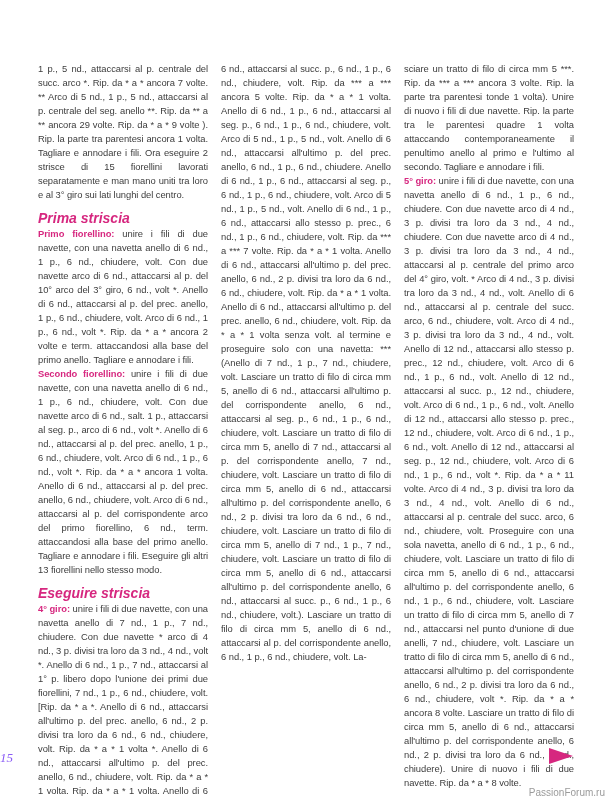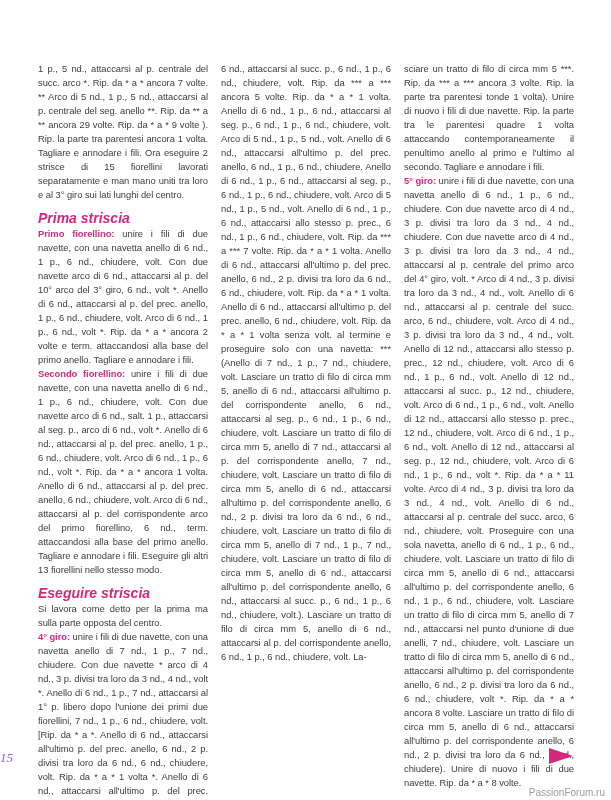--- a/index.html
+++ b/index.html
@@ -69,21 +69,20 @@
 <body>
 
 <div class="columns">
 
   <div class="col">
     <p class="body">1 p., 5 nd., attaccarsi al p. centrale del succ. arco *. Rip. da * a * ancora 7 volte. ** Arco di 5 nd., 1 p., 5 nd., attaccarsi al p. centrale del seg. anello **. Rip. da ** a ** ancora 29 volte. Rip. da * a * 9 volte ). Rip. la parte tra parentesi ancora 1 volta. Tagliare e annodare i fili. Ora eseguire 2 strisce di 15 fiorellini lavorati separatamente e man mano uniti tra loro e al 3° giro sui lati lunghi del centro.</p>
     <h3 class="heading">Prima striscia</h3>
     <p class="body"><span class="lead">Primo fiorellino:</span> <span>unire i fili di due navette, con una navetta anello di 6 nd., 1 p., 6 nd., chiudere, volt. Con due navette arco di 6 nd., attaccarsi al p. del 10° arco del 3° giro, 6 nd., volt *. Anello di 6 nd., attaccarsi al p. del prec. anello, 1 p., 6 nd., chiudere, volt. Arco di 6 nd., 1 p., 6 nd., volt *. Rip. da * a * ancora 2 volte e term. attaccandosi alla base del primo anello. Tagliare e annodare i fili.</span></p>
     <p class="body"><span class="lead">Secondo fiorellino:</span> <span>unire i fili di due navette, con una navetta anello di 6 nd., 1 p., 6 nd., chiudere, volt. Con due navette arco di 6 nd., salt. 1 p., attaccarsi al seg. p., arco di 6 nd., volt *. Anello di 6 nd., attaccarsi al p. del prec. anello, 1 p., 6 nd., chiudere, volt. Arco di 6 nd., 1 p., 6 nd., volt *. Rip. da * a * ancora 1 volta. Anello di 6 nd., attaccarsi al p. del prec. anello, 6 nd., chiudere, volt. Arco di 6 nd., attaccarsi al p. del corrispondente arco del primo fiorellino, 6 nd., term. attaccandosi alla base del primo anello. Tagliare e annodare i fili. Eseguire gli altri 13 fiorellini nello stesso modo.</span></p>
     <h3 class="heading">Eseguire striscia</h3>
-    <p class="body">Si lavora come detto per la prima ma sulla parte opposta del centro.</p>
     <p class="body"><span class="lead">4° giro:</span> <span>unire i fili di due navette, con una navetta anello di 7 nd., 1 p., 7 nd., chiudere. Con due navette * arco di 4 nd., 3 p. divisi tra loro da 3 nd., 4 nd., volt *. Anello di 6 nd., 1 p., 7 nd., attaccarsi al 1° p. libero dopo l'unione dei primi due fiorellini, 7 nd., 1 p., 6 nd., chiudere, volt. [Rip. da * a *. Anello di 6 nd., attaccarsi all'ultimo p. del prec. anello, 6 nd., 2 p. divisi tra loro da 6 nd., 6 nd., chiudere, volt. Rip. da * a * 1 volta *. Anello di 6 nd., attaccarsi all'ultimo p. del prec. anello, 6 nd., chiudere, volt. Rip. da * a * 1 volta. Rip. da * a * 1 volta. Anello di 6 nd., attaccarsi all'ultimo p. del prec. anello, 6 nd., salt. 1 p., attaccarsi al succ. p., 6 nd., 1 p., 6 nd., chiudere, volt. Rip. da * a * 1 volta. Anello di 6 nd., attaccarsi all'ultimo p. del prec. anello, 6 nd., 1 p., attaccarsi al succ. p., 4 nd., 3 p. divisi tra loro da 3 nd., 4 nd., volt. Anello di 6 nd., 1 p.,</span></p>
   </div>
 
   <div class="col">
     <p class="body">6 nd., attaccarsi al succ. p., 6 nd., 1 p., 6 nd., chiudere, volt. Rip. da *** a *** ancora 5 volte. Rip. da * a * 1 volta. Anello di 6 nd., 1 p., 6 nd., attaccarsi al seg. p., 6 nd., 1 p., 6 nd., chiudere, volt. Arco di 5 nd., 1 p., 5 nd., volt. Anello di 6 nd., attaccarsi all'ultimo p. del prec. anello, 6 nd., 1 p., 6 nd., chiudere. Anello di 6 nd., 1 p., 6 nd., attaccarsi al seg. p., 6 nd., 1 p., 6 nd., chiudere, volt. Arco di 5 nd., 1 p., 5 nd., volt. Anello di 6 nd., 1 p., 6 nd., attaccarsi allo stesso p. prec., 6 nd., 1 p., 6 nd., chiudere, volt. Rip. da *** a *** 7 volte. Rip. da * a * 1 volta. Anello di 6 nd., attaccarsi all'ultimo p. del prec. anello, 6 nd., 2 p. divisi tra loro da 6 nd., 6 nd., chiudere, volt. Rip. da * a * 1 volta. Anello di 6 nd., attaccarsi all'ultimo p. del prec. anello, 6 nd., chiudere, volt. Rip. da * a * 1 volta senza volt. al termine e proseguire solo con una navetta: *** (Anello di 7 nd., 1 p., 7 nd., chiudere, volt. Lasciare un tratto di filo di circa mm 5, anello di 6 nd., attaccarsi all'ultimo p. del corrispondente anello, 6 nd., attaccarsi al seg. p., 6 nd., 1 p., 6 nd., chiudere, volt. Lasciare un tratto di filo di circa mm 5, anello di 7 nd., attaccarsi al p. del corrispondente anello, 7 nd., chiudere, volt. Lasciare un tratto di filo di circa mm 5, anello di 6 nd., attaccarsi all'ultimo p. del corrispondente anello, 6 nd., 2 p. divisi tra loro da 6 nd., 6 nd., chiudere, volt. Lasciare un tratto di filo di circa mm 5, anello di 7 nd., 1 p., 7 nd., chiudere, volt. Lasciare un tratto di filo di circa mm 5, anello di 6 nd., attaccarsi all'ultimo p. del corrispondente anello, 6 nd., attaccarsi al succ. p., 6 nd., 1 p., 6 nd., chiudere, volt.). Lasciare un tratto di filo di circa mm 5, anello di 6 nd., attaccarsi al p. del corrispondente anello, 6 nd., 1 p., 6 nd., chiudere, volt. La-</p>
   </div>
 
   <div class="col">
     <p class="body">sciare un tratto di filo di circa mm 5 ***. Rip. da *** a *** ancora 3 volte. Rip. la parte tra parentesi tonde 1 volta). Unire di nuovo i fili di due navette. Rip. la parte tra le parentesi quadre 1 volta attaccando contemporaneamente il penultimo anello al primo e l'ultimo al secondo. Tagliare e annodare i fili.</p>
     <p class="body"><span class="lead">5° giro:</span> <span>unire i fili di due navette, con una navetta anello di 6 nd., 1 p., 6 nd., chiudere. Con due navette arco di 4 nd., 3 p. divisi tra loro da 3 nd., 4 nd., chiudere. Con due navette arco di 4 nd., 3 p. divisi tra loro da 3 nd., 4 nd., attaccarsi al p. centrale del primo arco del 4° giro, volt. * Arco di 4 nd., 3 p. divisi tra loro da 3 nd., 4 nd., volt. Anello di 6 nd., attaccarsi al p. centrale del succ. arco, 6 nd., chiudere, volt. Arco di 4 nd., 3 p. divisi tra loro da 3 nd., 4 nd., volt. Anello di 12 nd., attaccarsi allo stesso p. prec., 12 nd., chiudere, volt. Arco di 6 nd., 1 p., 6 nd., volt. Anello di 12 nd., attaccarsi al succ. p., 12 nd., chiudere, volt. Arco di 6 nd., 1 p., 6 nd., volt. Anello di 12 nd., attaccarsi allo stesso p. prec., 12 nd., chiudere, volt. Arco di 6 nd., 1 p., 6 nd., volt. Anello di 12 nd., attaccarsi al seg. p., 12 nd., chiudere, volt. Arco di 6 nd., 1 p., 6 nd., volt *. Rip. da * a * 11 volte. Arco di 4 nd., 3 p. divisi tra loro da 3 nd., 4 nd., volt. Anello di 6 nd., attaccarsi al p. centrale del succ. arco, 6 nd., chiudere, volt. Proseguire con una sola navetta, anello di 6 nd., 1 p., 6 nd., chiudere, volt. Lasciare un tratto di filo di circa mm 5, anello di 6 nd., attaccarsi all'ultimo p. del corrispondente anello, 6 nd., 1 p., 6 nd., chiudere, volt. Lasciare un tratto di filo di circa mm 5, anello di 7 nd., attaccarsi nel punto d'unione di due anelli, 7 nd., chiudere, volt. Lasciare un tratto di filo di circa mm 5, anello di 6 nd., attaccarsi all'ultimo p. del corrispondente anello, 6 nd., 2 p. divisi tra loro da 6 nd., 6 nd., chiudere, volt *. Rip. da * a * ancora 8 volte. Lasciare un tratto di filo di circa mm 5, anello di 6 nd., attaccarsi all'ultimo p. del corrispondente anello, 6 nd., 2 p. divisi tra loro da 6 nd., 6 nd., chiudere). Unire di nuovo i fili di due navette. Rip. da * a * 8 volte.</span></p>

